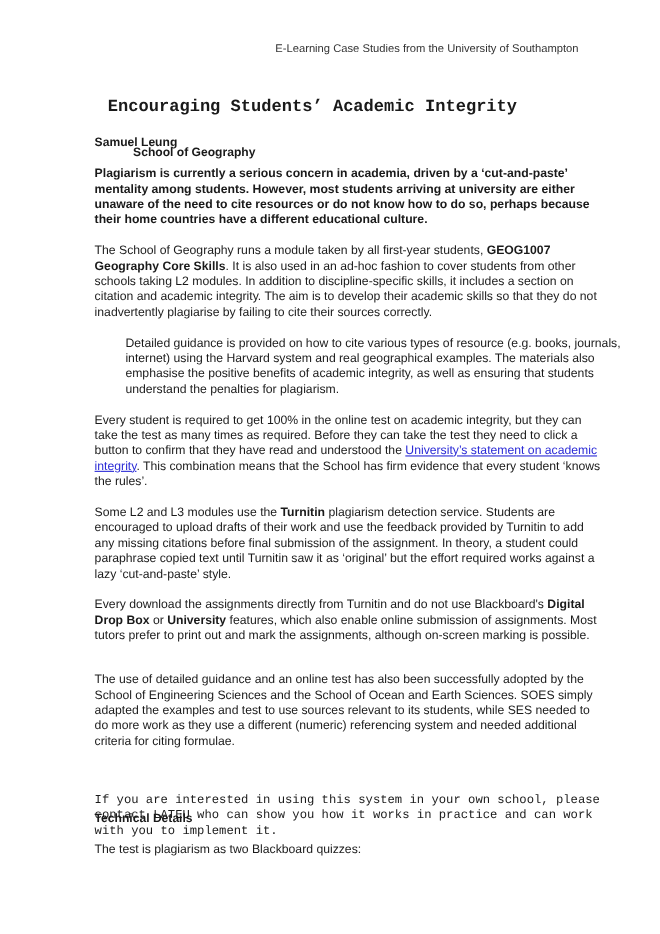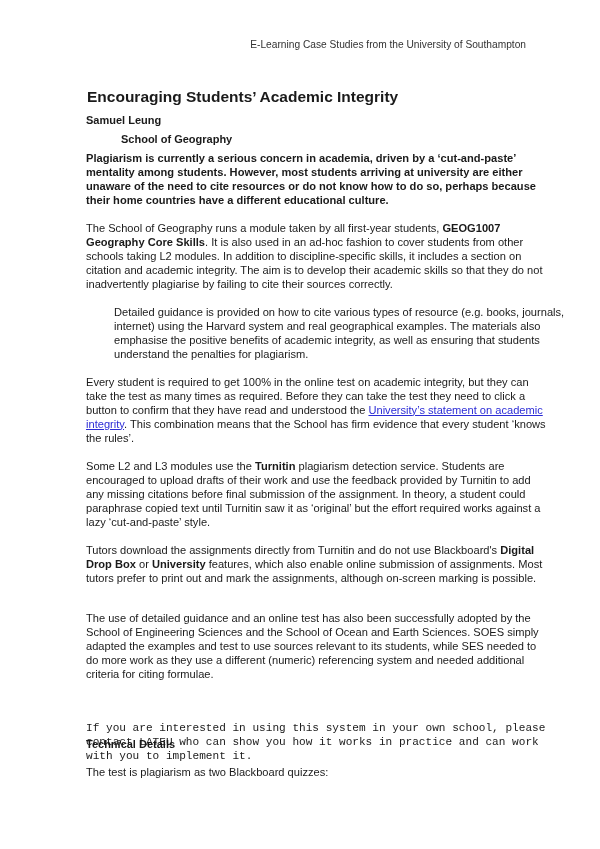--- a/index.html
+++ b/index.html
@@ -27,29 +27,30 @@
       color: #333;
       margin: 0;
       text-align: right;
     }
     .title {
       font-size: 15.5px;
       font-weight: bold;
       margin: 0;
       position: absolute;
       top: 50px;
-      left: 1px;
+      left: 12px;
       white-space: nowrap;
+      font-family: Liberation Mono, monospace;
     }
     .author {
       font-size: 11px;
       font-weight: bold;
       margin: 0;
       position: absolute;
-      top: 75px;
+      top: 85px;
       left: 0;
       line-height: 14px;
     }
     .school {
       font-size: 11px;
       font-weight: bold;
       margin: 4px;
       position: absolute;
       top: 90px;
       left: 31px;
@@ -91,21 +92,21 @@
   <p class="body-para" style="top:114px;font-weight:bold;">Plagiarism is currently a serious concern in academia, driven by a ‘cut-and-paste’ mentality among students. However, most students arriving at university are either unaware of the need to cite resources or do not know how to do so, perhaps because their home countries have a different educational culture.</p>
 
   <p class="body-para" style="top:184px;"><span>The School of Geography runs a module taken by all first-year students, </span><b>GEOG1007 Geography Core Skills</b><span>. It is also used in an ad-hoc fashion to cover students from other schools taking L2 modules. In addition to discipline-specific skills, it includes a section on citation and academic integrity. The aim is to develop their academic skills so that they do not inadvertently plagiarise by failing to cite their sources correctly.</span></p>
 
   <p class="body-para" style="top:268px;margin-left:28px;">Detailed guidance is provided on how to cite various types of resource (e.g. books, journals, internet) using the Harvard system and real geographical examples. The materials also emphasise the positive benefits of academic integrity, as well as ensuring that students understand the penalties for plagiarism.</p>
 
   <p class="body-para" style="top:338px;"><span>Every student is required to get 100% in the online test on academic integrity, but they can take the test as many times as required. Before they can take the test they need to click a button to confirm that they have read and understood the </span><a class="link">University’s statement on academic integrity</a><span>. This combination means that the School has firm evidence that every student ‘knows the rules’.</span></p>
 
   <p class="body-para" style="top:422px;"><span>Some L2 and L3 modules use the </span><b>Turnitin</b><span> plagiarism detection service. Students are encouraged to upload drafts of their work and use the feedback provided by Turnitin to add any missing citations before final submission of the assignment. In theory, a student could paraphrase copied text until Turnitin saw it as ‘original’ but the effort required works against a lazy ‘cut-and-paste’ style.</span></p>
 
-  <p class="body-para" style="top:506px;"><span>Tutors download the assignments directly from Turnitin and do not use Blackboard's </span><b>Digital Drop Box</b><span> or </span><b>University</b><span> features, which also enable online submission of assignments. Most tutors prefer to print out and mark the assignments, although on-screen marking is possible.</span></p>
+  <p class="body-para" style="top:506px;"><span>Every download the assignments directly from Turnitin and do not use Blackboard's </span><b>Digital Drop Box</b><span> or </span><b>University</b><span> features, which also enable online submission of assignments. Most tutors prefer to print out and mark the assignments, although on-screen marking is possible.</span></p>
 
   <p class="body-para" style="top:574px;">The use of detailed guidance and an online test has also been successfully adopted by the School of Engineering Sciences and the School of Ocean and Earth Sciences. SOES simply adapted the examples and test to use sources relevant to its students, while SES needed to do more work as they use a different (numeric) referencing system and needed additional criteria for citing formulae.</p>
 
   <p class="body-para" style="top:684px;font-family:Liberation Mono, monospace;">If you are interested in using this system in your own school, please contact LATEU who can show you how it works in practice and can work with you to implement it.</p>
 
   <h2 class="section-heading" style="top:700px;">Technical Details</h2>
   <p class="body-para" style="top:728px;">The test is plagiarism as two Blackboard quizzes:</p>
 </div>
 
 </body></html>

